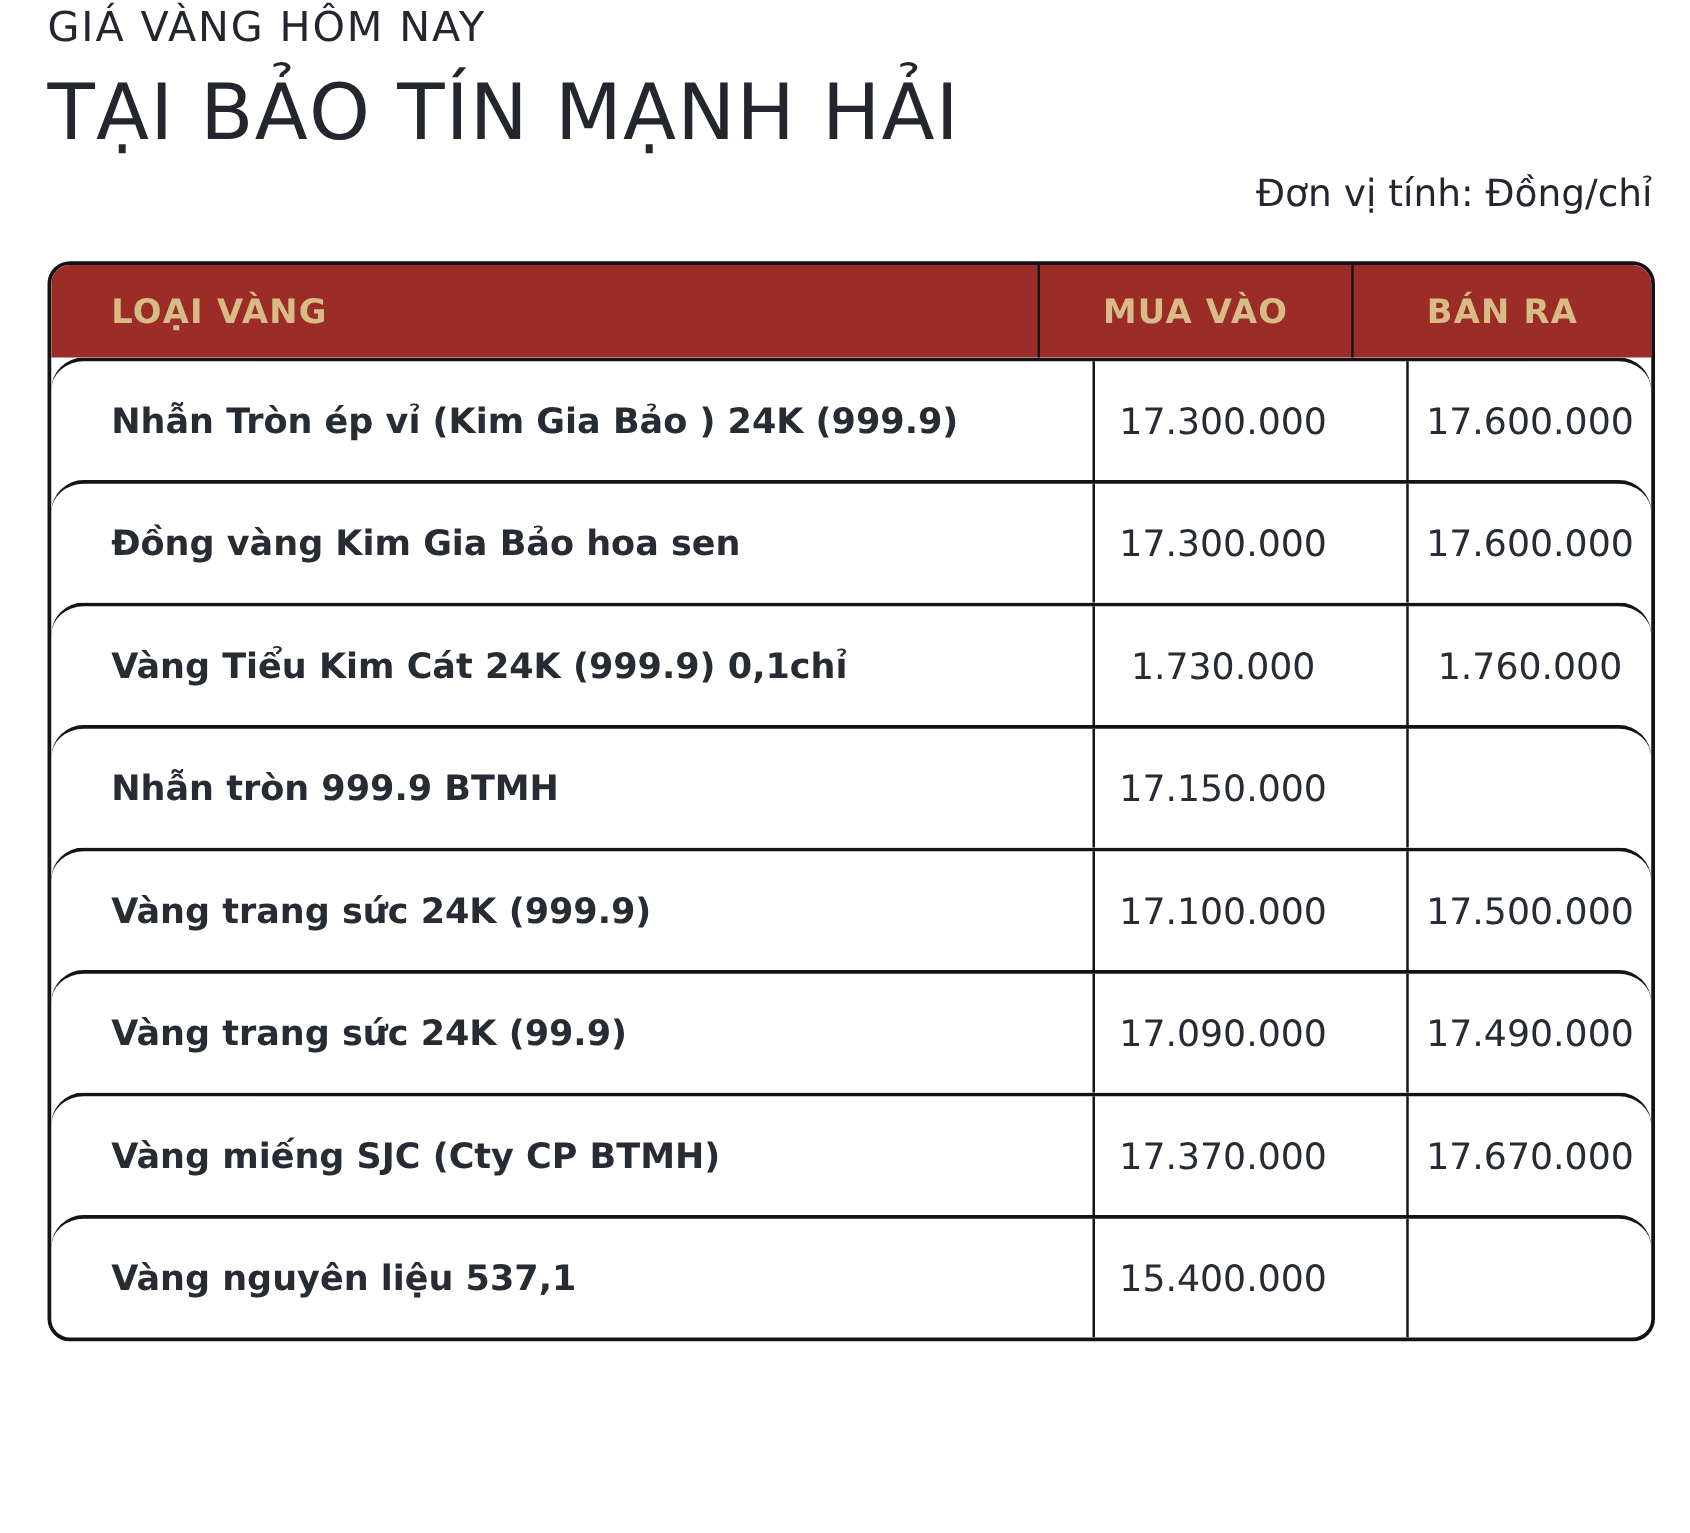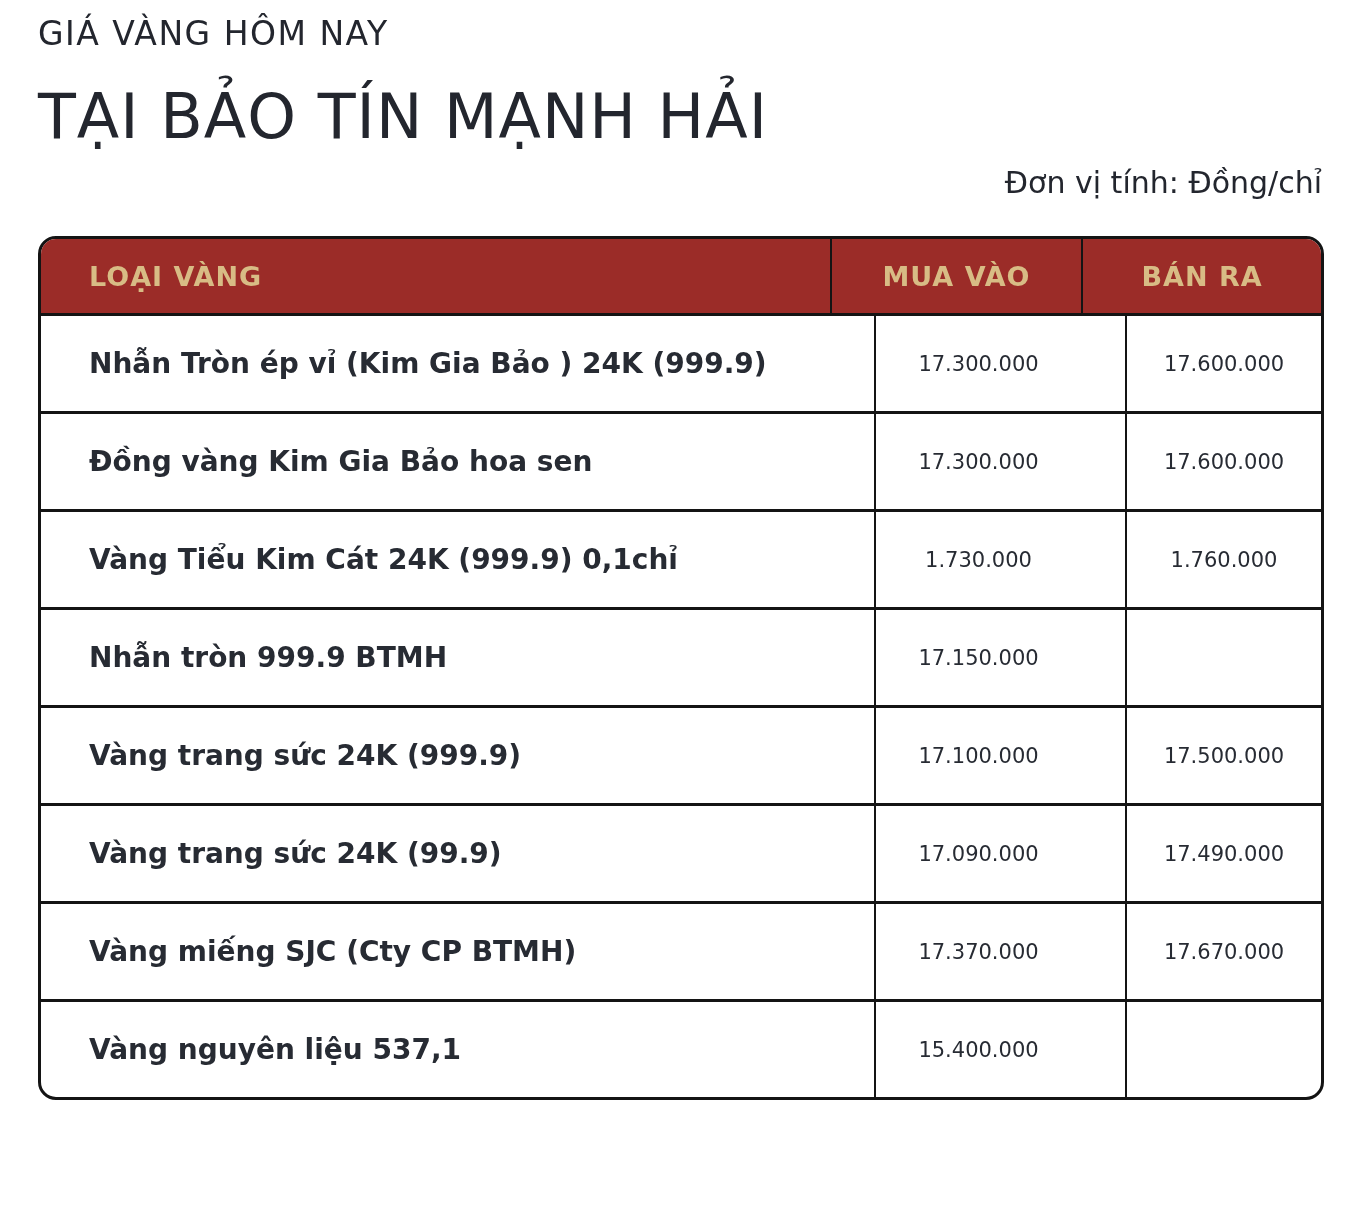--- a/index.html
+++ b/index.html
@@ -5,35 +5,35 @@
   * { margin: 0; padding: 0; box-sizing: border-box; }
   html, body {
     width: 1352px;
     background: #ffffff;
     font-family: "DejaVu Sans", "Liberation Sans", sans-serif;
     color: var(--body-text, #272b33);
   }
   .page {
     width: 1352px;
     height: 1226px;
-    padding: 14px 30px 0 38px;
+    padding: 2px 30px 0 38px;
     background: #ffffff;
     overflow: hidden;
   }
   .page-subtitle {
     font-size: 33px;
     font-weight: 500;
     letter-spacing: 1.5px;
     color: var(--title-text, #23262e);
   }
   .page-title {
     font-size: 62px;
     font-weight: 500;
     letter-spacing: 1px;
-    margin-top: 27px;
+    margin-top: 12px;
     color: var(--title-text, #23262e);
   }
   .unit-label {
     font-size: 30px;
     font-weight: 400;
     text-align: right;
     margin-top: 12px;
     color: var(--title-text, #23262e);
   }
   .price-table {
@@ -49,20 +49,21 @@
     grid-template-columns: 789px 251px auto;
     align-items: stretch;
   }
   .t-row.header {
     background: var(--header-bg, #9b2c28);
     height: 74px;
   }
   .t-row.body {
     height: 98px;
     border-top: 3px solid var(--border, #141414);
+    border-radius: 26px;
   }
   .cell {
     display: flex;
     align-items: center;
   }
   .cell.type {
     justify-content: flex-start;
     padding-left: 32px;
     padding-right: 16px;
     margin-left: 16px;
@@ -78,21 +79,21 @@
     font-size: 27px;
     letter-spacing: 1px;
   }
   .t-row.body .cell.type {
     font-weight: 700;
     font-size: 28px;
     color: var(--body-text, #272b33);
   }
   .t-row.body .cell.num {
     font-weight: 400;
-    font-size: 21px;
+    font-size: 29px;
     color: var(--body-text, #272b33);
     margin-left: 44px;
   }
 </style>
 </head>
 <body>
 
 <div class="page">
 
   <div class="page-subtitle">GIÁ VÀNG HÔM NAY</div>

